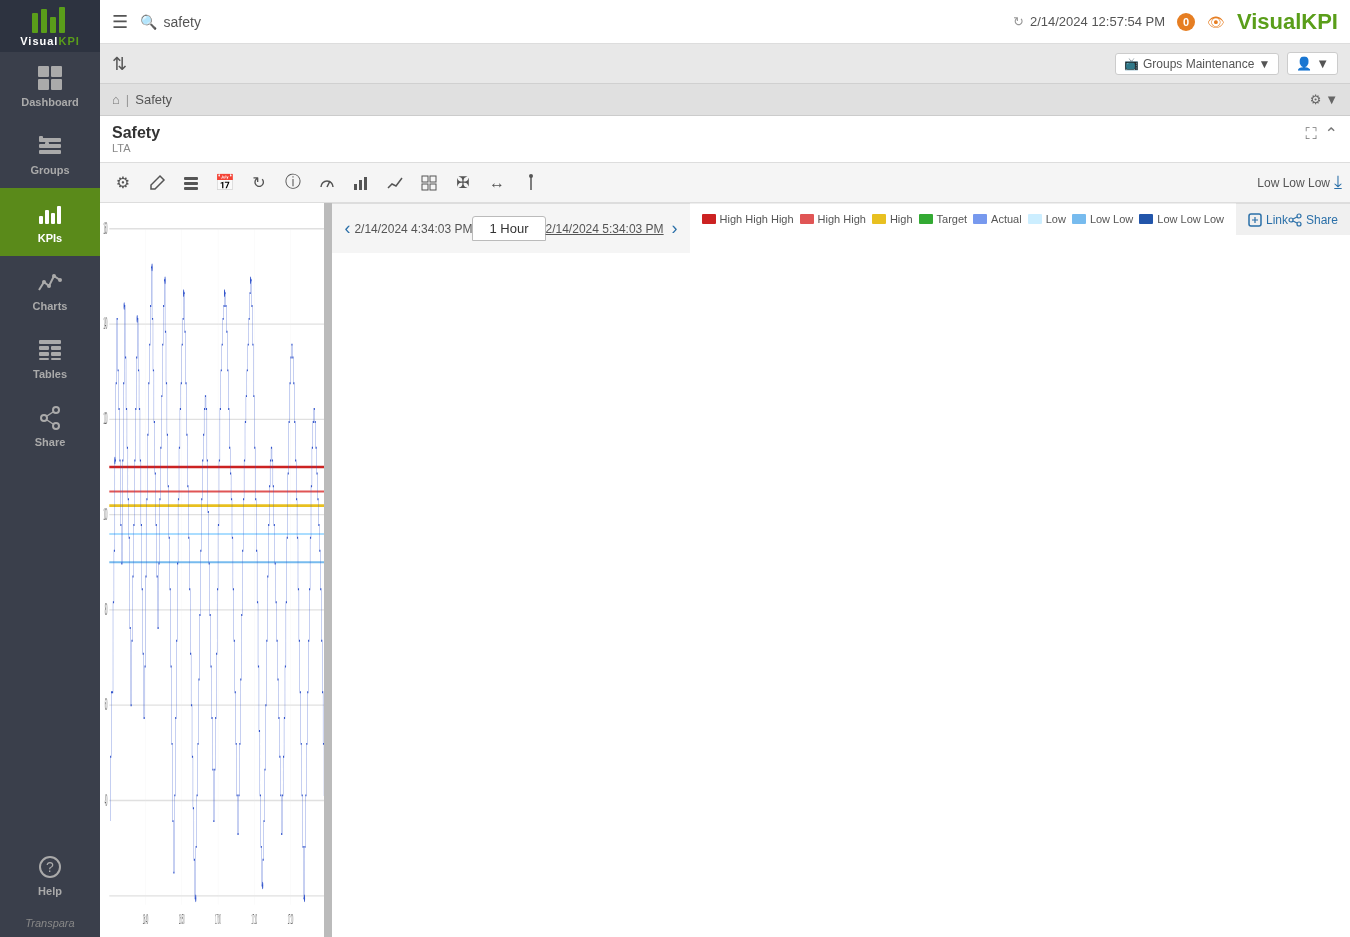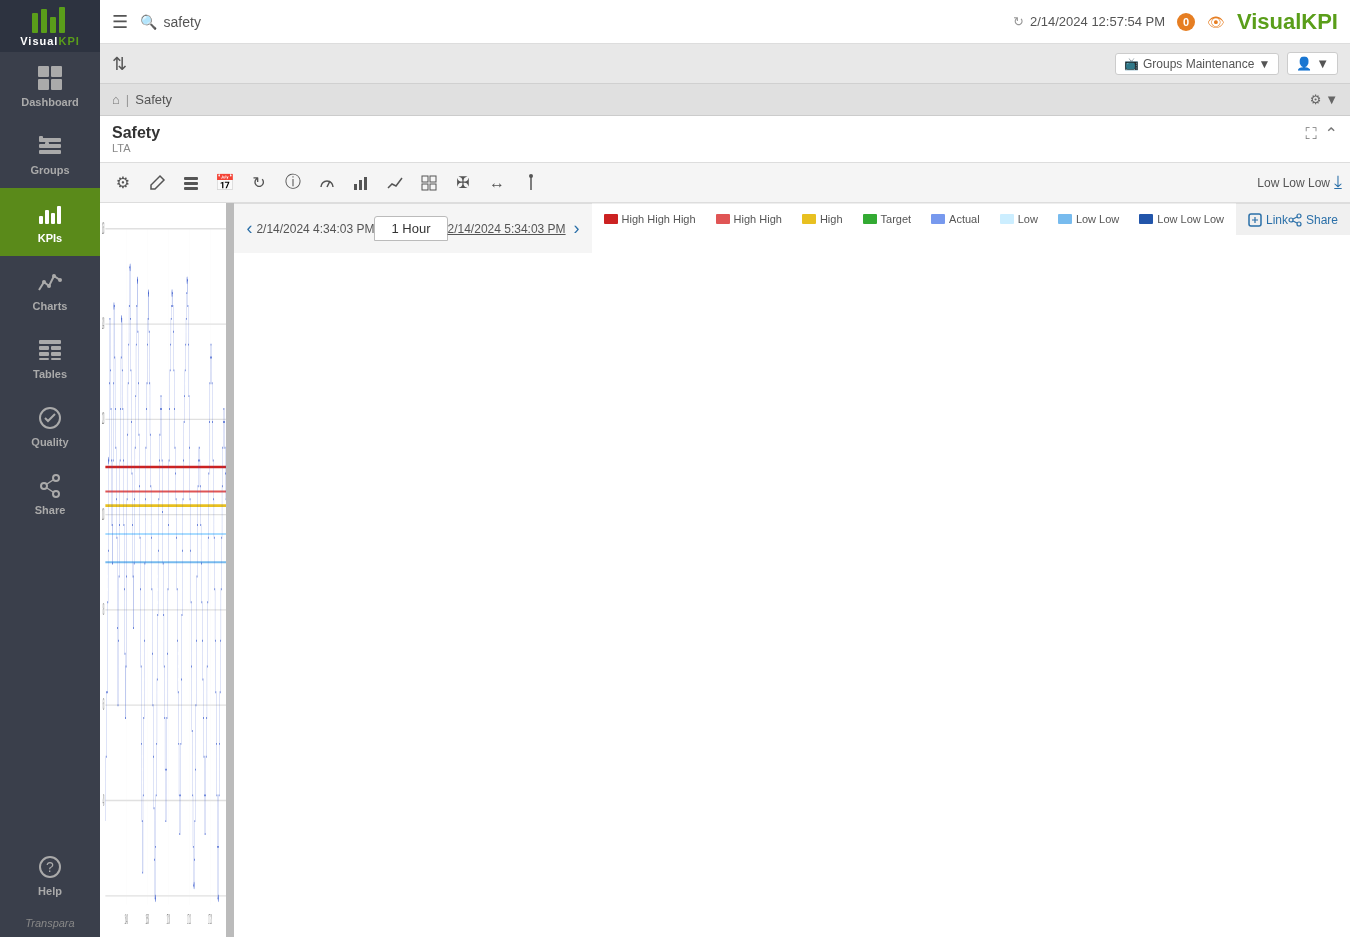--- a/index.html
+++ b/index.html
@@ -75,21 +75,21 @@
 
     
     .time-nav { height: 50px; background: #f5f5f5; border-top: 1px solid #ddd; display: flex; align-items: center; padding: 0 12px; }
     .time-nav-left { color: #2a6fa8; cursor: pointer; font-size: 18px; }
     .time-nav-right { color: #2a6fa8; cursor: pointer; font-size: 18px; margin-left: auto; }
     .time-start { font-size: 12px; color: #555; margin-left: 4px; }
     .time-end { font-size: 12px; color: #555; margin-right: 8px; text-decoration: underline; }
     .time-range-btn { background: white; border: 1px solid #bbb; padding: 4px 16px; border-radius: 3px 3px 0 0; font-size: 13px; color: #333; cursor: pointer; margin: 0 auto; }
 
     
-    .legend { height: 30px; background: white; border-top: 1px solid #eee; display: flex; align-items: center; padding: 0 12px; gap: 20px; font-size: 11px; color: #555; }
+    .legend { height: 30px; background: white; border-top: 1px solid #eee; display: flex; align-items: center; padding: 0 12px; gap: 6px; font-size: 11px; color: #555; }
     .legend-item { display: flex; align-items: center; gap: 4px; }
     .legend-swatch { width: 14px; height: 10px; border-radius: 1px; }
 
     
     .footer { height: 32px; background: #f0f0f0; border-top: 1px solid #ddd; display: flex; align-items: center; padding: 0 12px; }
     .link-btn { display: flex; align-items: center; gap: 4px; color: #2a6fa8; font-size: 12px; cursor: pointer; }
     .share-btn { margin-left: auto; display: flex; align-items: center; gap: 4px; color: #2a6fa8; font-size: 12px; cursor: pointer; }
   </style>
 </head>
 <body>
@@ -159,27 +159,20 @@
         <rect x="3" y="10" width="10" height="4" rx="1" fill="#aaa"></rect>
         <rect x="15" y="10" width="10" height="4" rx="1" fill="#aaa"></rect>
         <rect x="3" y="16" width="10" height="4" rx="1" fill="#aaa"></rect>
         <rect x="15" y="16" width="10" height="4" rx="1" fill="#aaa"></rect>
         <rect x="3" y="22" width="10" height="2" rx="1" fill="#aaa"></rect>
         <rect x="15" y="22" width="10" height="2" rx="1" fill="#aaa"></rect>
       </svg>
       <span class="sidebar-item-label">Tables</span>
     </div>
 
-    <div class="sidebar-item">
-      <svg width="28" height="28" viewBox="0 0 28 28">
-        <circle cx="14" cy="14" r="10" stroke="#aaa" stroke-width="2" fill="none"></circle>
-        <polyline points="9,14 12,17 19,10" stroke="#aaa" stroke-width="2" fill="none"></polyline>
-      </svg>
-      <span class="sidebar-item-label">Quality</span>
-    </div>
 
     <div class="sidebar-item">
       <svg width="28" height="28" viewBox="0 0 28 28">
         <circle cx="20" cy="6" r="3" stroke="#aaa" stroke-width="2" fill="none"></circle>
         <circle cx="8" cy="14" r="3" stroke="#aaa" stroke-width="2" fill="none"></circle>
         <circle cx="20" cy="22" r="3" stroke="#aaa" stroke-width="2" fill="none"></circle>
         <line x1="11" y1="12" x2="17" y2="8" stroke="#aaa" stroke-width="1.5"></line>
         <line x1="11" y1="16" x2="17" y2="20" stroke="#aaa" stroke-width="1.5"></line>
       </svg>
       <span class="sidebar-item-label">Share</span>

